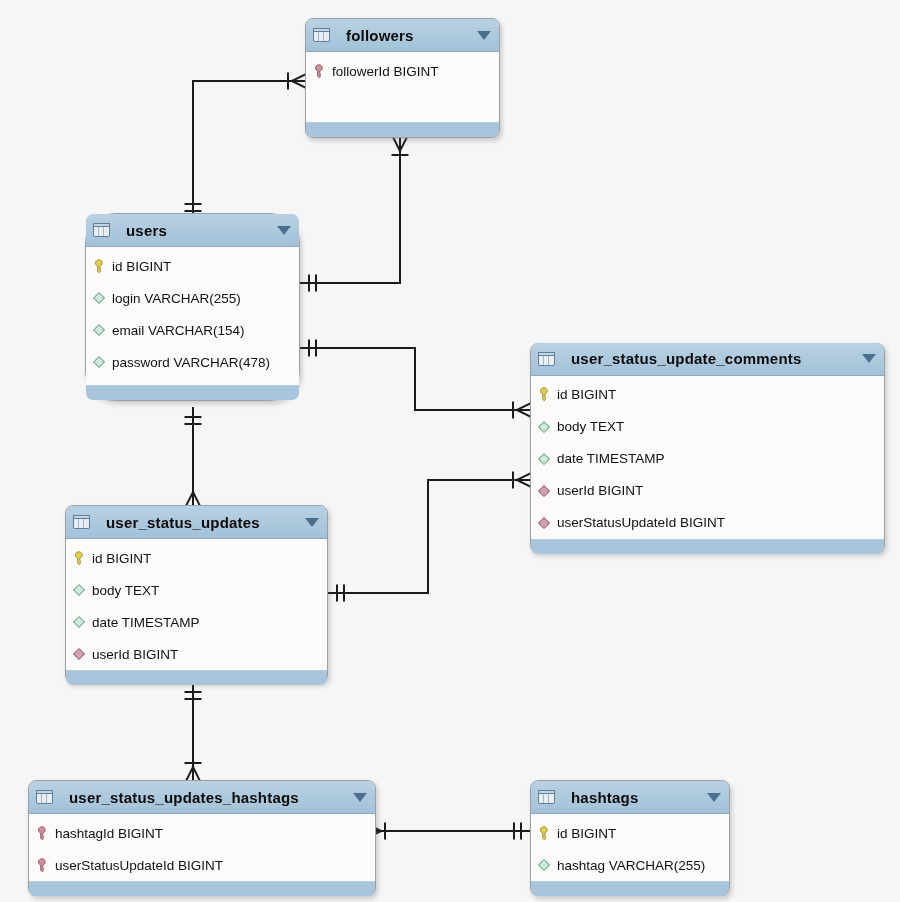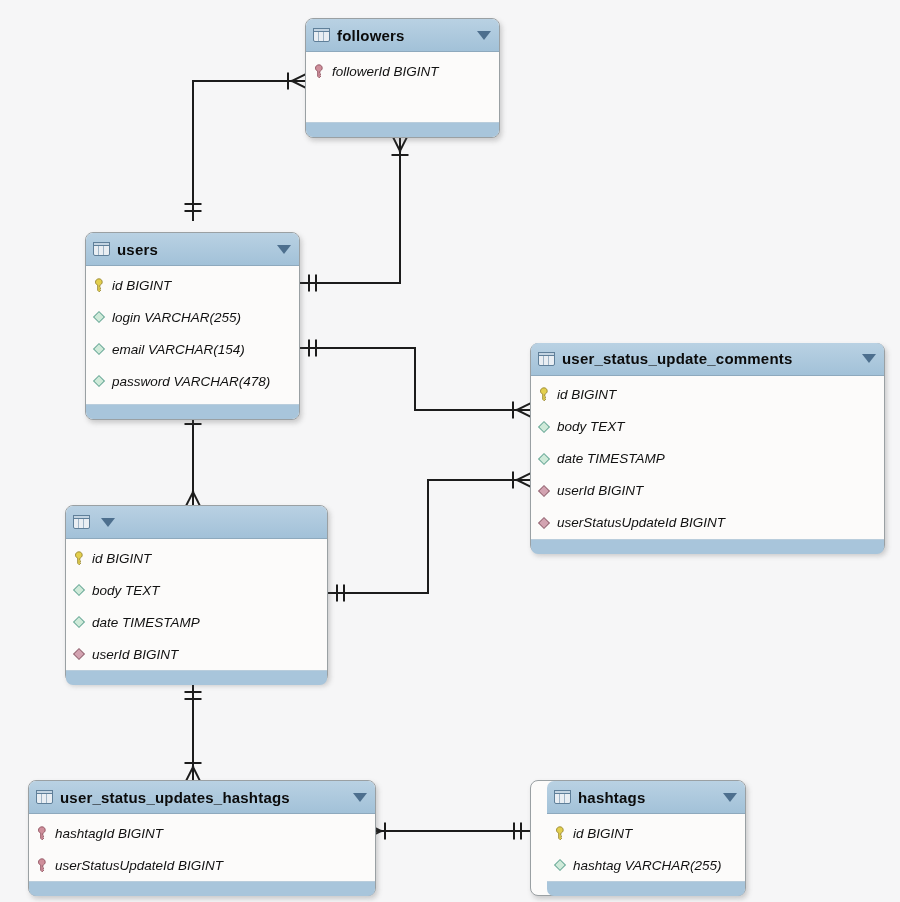--- a/index.html
+++ b/index.html
@@ -12,34 +12,34 @@
     font-family:"Liberation Sans", sans-serif; position:relative; overflow:hidden;
   }
   #stage{position:absolute;inset:0;}
   #connectors{position:absolute;left:0;top:0;z-index:1;}
   .table{
     position:absolute;z-index:2;display:flex;flex-direction:column;
     border:1px solid var(--border);border-radius:8px;background:var(--body);
     box-shadow:2px 3px 5px rgba(90,90,90,.28);
   }
   .hdr{
-    height:32px;flex:0 0 32px;display:flex;align-items:center;gap:7px;
+    height:32px;flex:0 0 32px;display:flex;align-items:center;gap:16px;
     padding:0 8px 0 7px;border-radius:7px 7px 0 0;
     background:linear-gradient(var(--hdr-top),var(--hdr-bot));
     border-bottom:1px solid #8ea9bd;cursor:default;
   }
   .hdr .ttl{
     font-size:15px;font-weight:bold;color:var(--title);flex:1 1 auto;
     white-space:nowrap;overflow:hidden;letter-spacing:.2px;
   }
   .arrow{
     width:0;height:0;border-left:7px solid transparent;border-right:7px solid transparent;
     border-top:9px solid #4d6f8e;flex:0 0 auto;margin-left:4px;
   }
-  .tbl-body{flex:1 1 auto;padding:3px 0 0 0;background:var(--body);font-style:italic;}
+  .tbl-body{flex:1 1 auto;padding:3px 0 0 0;background:var(--body);}
   .row{height:32px;display:flex;align-items:center;gap:6px;padding:0 6px 0 6px;}
   .row .lbl{font-size:13.5px;color:#111;white-space:nowrap;}
   .icn{flex:0 0 auto;display:inline-flex;align-items:center;justify-content:center;width:14px;}
   .ftr{
     height:14px;flex:0 0 14px;background:var(--ftr);
     border-radius:0 0 7px 7px;border-top:1px solid #b9cddc;
   }
 </style>
 </head>
 <body>
@@ -126,21 +126,21 @@
           <span class="icn">
             <svg width="12" height="15" viewBox="0 0 12 15">
               <path d="M6 0.8 C3.9 0.8 2.5 2.3 2.5 4.1 C2.5 5.5 3.4 6.7 4.7 7.1 L4.7 12.3 L6.2 13.8 L7.8 12.2 L6.7 11.2 L7.8 10.2 L6.7 9.2 L6.9 7.1 C8.2 6.7 9.2 5.5 9.2 4.1 C9.2 2.3 7.9 0.8 6 0.8 Z" fill="#cf8f9b" stroke="#8e505e" stroke-width="0.9"></path>
             </svg>
           </span>
           <span class="lbl">followerId BIGINT</span>
         </div>
       </div>
       <div class="ftr"></div>
     </div>
-    <div class="table" style="left: 85px; top: 232px; width: 213px; height: 186px;">
+    <div class="table" style="left: 85px; top: 213px; width: 213px; height: 186px; border-radius: 31px;">
       <div class="hdr">
         <span class="icn" style="width: 17px;">
           <svg width="17" height="14" viewBox="0 0 17 14">
             <rect x="0.5" y="0.5" width="16" height="13" rx="1.5" fill="#e9eef3" stroke="#5f7f99" stroke-width="1"></rect>
             <line x1="5.5" y1="1" x2="5.5" y2="13" stroke="#9fb4c6" stroke-width="1"></line>
             <line x1="10.5" y1="1" x2="10.5" y2="13" stroke="#9fb4c6" stroke-width="1"></line>
             <rect x="0.5" y="0.5" width="16" height="3" fill="#c3d4e2" stroke="#5f7f99" stroke-width="1"></rect>
           </svg>
         </span>
         <span class="ttl">users</span>
@@ -242,20 +242,21 @@
     <div class="table" style="left: 65px; top: 505px; width: 261px; height: 176px;">
       <div class="hdr">
         <span class="icn" style="width: 17px;">
           <svg width="17" height="14" viewBox="0 0 17 14">
             <rect x="0.5" y="0.5" width="16" height="13" rx="1.5" fill="#e9eef3" stroke="#5f7f99" stroke-width="1"></rect>
             <line x1="5.5" y1="1" x2="5.5" y2="13" stroke="#9fb4c6" stroke-width="1"></line>
             <line x1="10.5" y1="1" x2="10.5" y2="13" stroke="#9fb4c6" stroke-width="1"></line>
             <rect x="0.5" y="0.5" width="16" height="3" fill="#c3d4e2" stroke="#5f7f99" stroke-width="1"></rect>
           </svg>
         </span>
+        <span class="ttl">user_status_updates</span>
         <span class="arrow"></span>
       </div>
       <div class="tbl-body">
         <div class="row">
           <span class="icn">
             <svg width="12" height="15" viewBox="0 0 12 15">
               <path d="M6 0.8 C3.9 0.8 2.5 2.3 2.5 4.1 C2.5 5.5 3.4 6.7 4.7 7.1 L4.7 12.3 L6.2 13.8 L7.8 12.2 L6.7 11.2 L7.8 10.2 L6.7 9.2 L6.9 7.1 C8.2 6.7 9.2 5.5 9.2 4.1 C9.2 2.3 7.9 0.8 6 0.8 Z" fill="#e3cf4d" stroke="#97862f" stroke-width="0.9"></path>
             </svg>
           </span>
           <span class="lbl">id BIGINT</span>
@@ -313,21 +314,21 @@
           <span class="icn">
             <svg width="12" height="15" viewBox="0 0 12 15">
               <path d="M6 0.8 C3.9 0.8 2.5 2.3 2.5 4.1 C2.5 5.5 3.4 6.7 4.7 7.1 L4.7 12.3 L6.2 13.8 L7.8 12.2 L6.7 11.2 L7.8 10.2 L6.7 9.2 L6.9 7.1 C8.2 6.7 9.2 5.5 9.2 4.1 C9.2 2.3 7.9 0.8 6 0.8 Z" fill="#cf8f9b" stroke="#8e505e" stroke-width="0.9"></path>
             </svg>
           </span>
           <span class="lbl">userStatusUpdateId BIGINT</span>
         </div>
       </div>
       <div class="ftr"></div>
     </div>
-    <div class="table" style="left: 530px; top: 780px; width: 198px; height: 114px; padding-left: 16px;">
+    <div class="table" style="left: 530px; top: 780px; width: 198px; height: 114px;">
       <div class="hdr">
         <span class="icn" style="width: 17px;">
           <svg width="17" height="14" viewBox="0 0 17 14">
             <rect x="0.5" y="0.5" width="16" height="13" rx="1.5" fill="#e9eef3" stroke="#5f7f99" stroke-width="1"></rect>
             <line x1="5.5" y1="1" x2="5.5" y2="13" stroke="#9fb4c6" stroke-width="1"></line>
             <line x1="10.5" y1="1" x2="10.5" y2="13" stroke="#9fb4c6" stroke-width="1"></line>
             <rect x="0.5" y="0.5" width="16" height="3" fill="#c3d4e2" stroke="#5f7f99" stroke-width="1"></rect>
           </svg>
         </span>
         <span class="ttl">hashtags</span>

